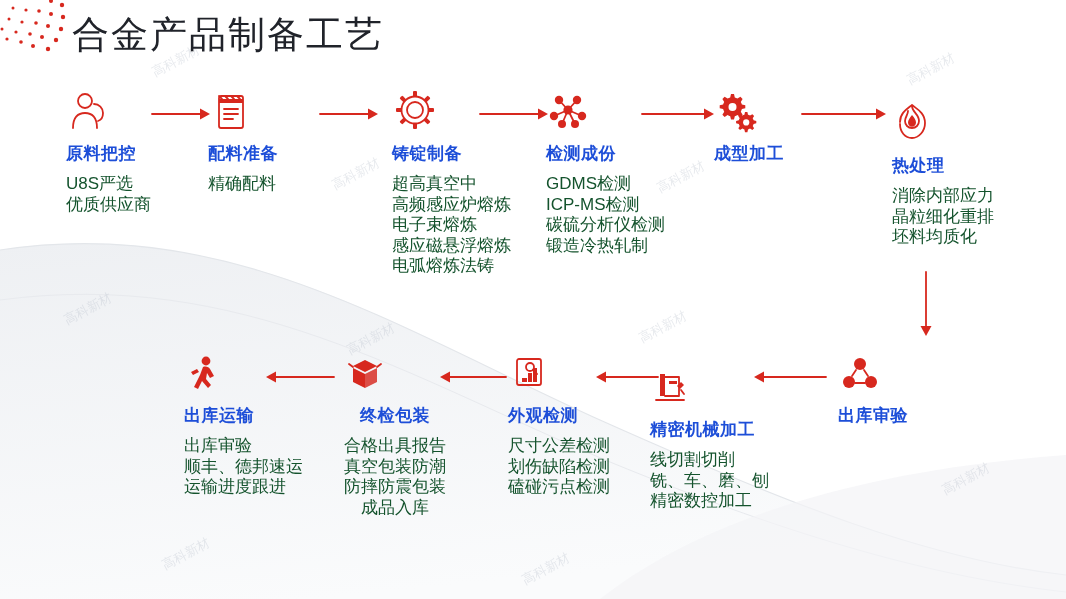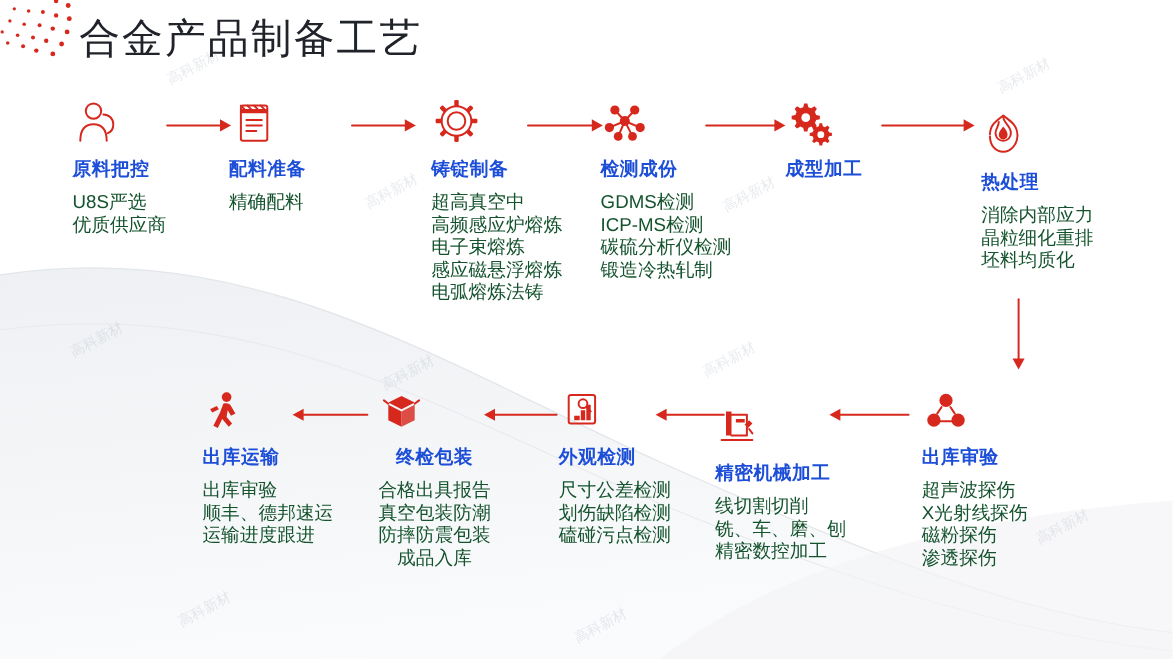--- a/index.html
+++ b/index.html
@@ -299,26 +299,20 @@
         <circle cx="33" cy="28" r="6"></circle>
       </g>
       <g class="st">
         <path d="M18,16 L14,22"></path>
         <path d="M26,16 L30,22"></path>
         <path d="M17,29 L27,29"></path>
       </g>
     </svg>
   </div>
   <div class="title">出库审验</div>
-  <div class="lines">
-    <div>超声波探伤</div>
-    <div>X光射线探伤</div>
-    <div>磁粉探伤</div>
-    <div>渗透探伤</div>
-  </div>
 </div>
 
 <div class="step" style="left:650px;top:364px;">
   <div class="icon">
     <svg width="44" height="42" viewBox="0 0 44 42">
       <path class="fl" d="M10,6 h5 v22 h-5 z"></path>
       <path class="st" d="M15,9 h14 v19 h-14"></path>
       <path class="fl" d="M19,13 h8 v3 h-8 z"></path>
       <path class="st" d="M6,32 h28"></path>
       <path class="fl" d="M27,18 l4,-4 l3,3 l-4,4 z"></path>

